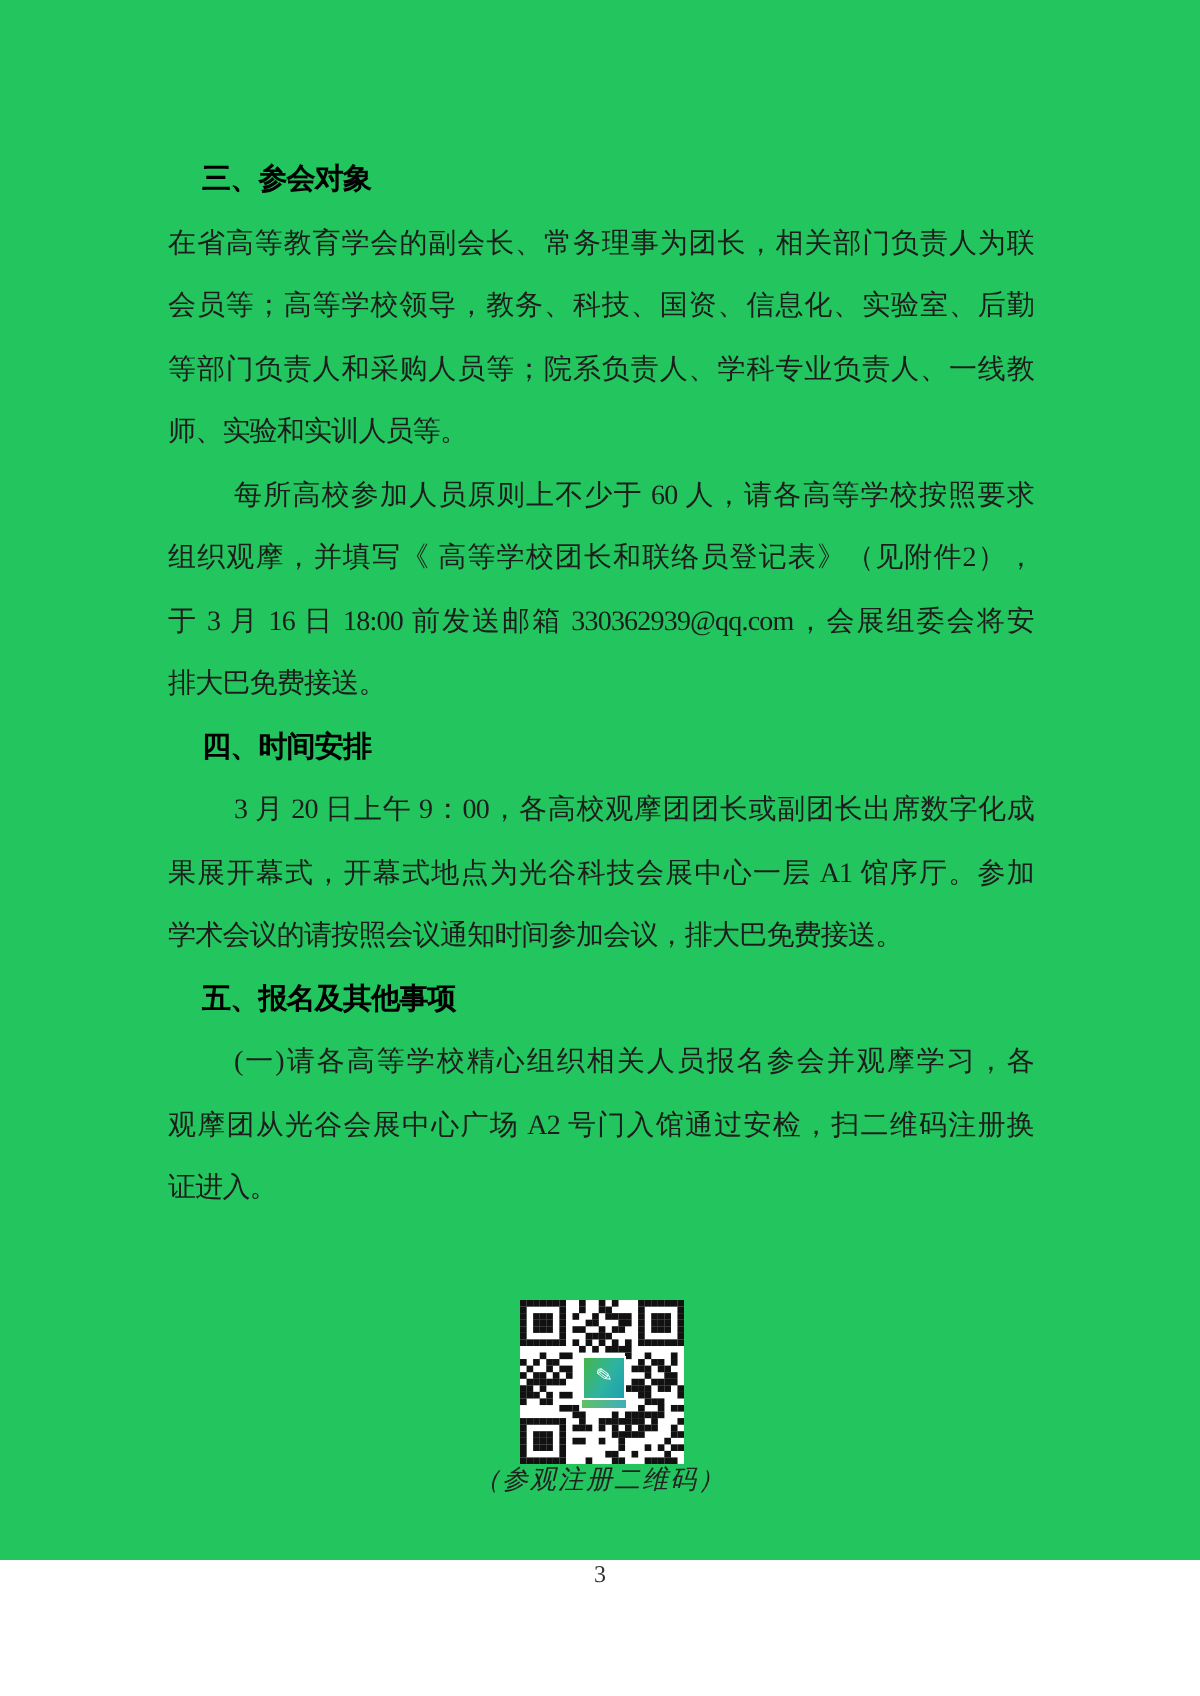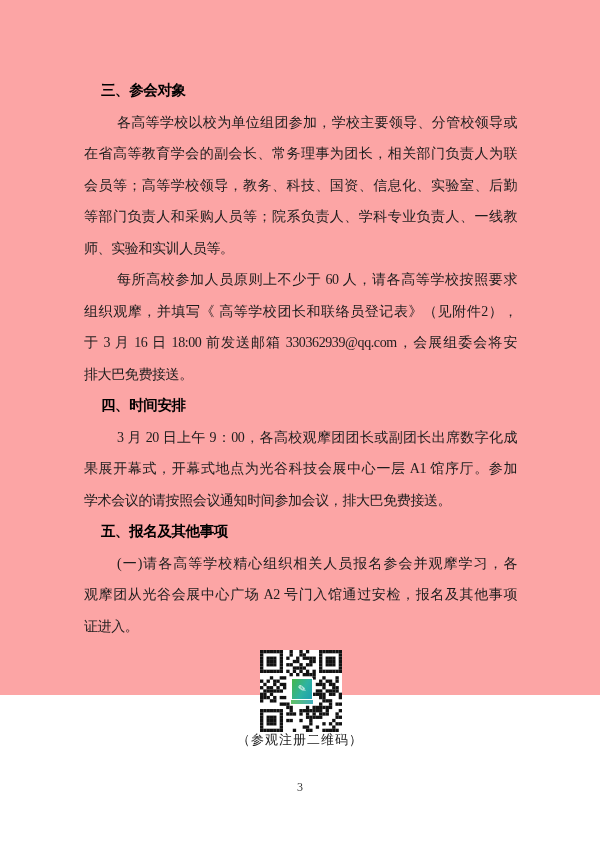--- a/index.html
+++ b/index.html
@@ -4,22 +4,22 @@
 <style>
   html, body { margin: 0; padding: 0; }
   body {
     width: 600px; height: 848px;
     background: #ffffff;
     font-family: "Liberation Serif", "DejaVu Serif", serif;
     overflow: hidden;
   }
   .page {
     position: relative;
-    width: 600px; height: 695px;
-    background: #fca5a5;
+    width: 600px; height: 780px;
+    background: #22c55e;
   }
   .text-block {
     position: absolute;
     left: 84px; top: 75px;
     width: 433px;
   }
   .line {
     height: 31.5px;
     line-height: 31.5px;
     font-size: 14px;
@@ -70,53 +70,53 @@
     opacity: 0.85;
   }
   .qr-caption {
     position: absolute;
     left: 0; top: 731px;
     width: 600px;
     text-align: center;
     font-size: 13px;
     letter-spacing: 1px;
     color: #222222;
+    font-style: italic;
   }
   .page-number {
     position: absolute;
     left: 0; top: 780px;
     width: 600px;
     text-align: center;
     font-size: 12px;
     color: #333333;
   }
 </style>
 </head>
 <body>
 
 <div class="page">
 
   <div class="text-block">
     <div class="line h">三、参会对象</div>
-    <div class="line p-first fill">各高等学校以校为单位组团参加，学校主要领导、分管校领导或</div>
     <div class="line fill">在省高等教育学会的副会长、常务理事为团长，相关部门负责人为联</div>
     <div class="line fill">会员等；高等学校领导，教务、科技、国资、信息化、实验室、后勤</div>
     <div class="line fill">等部门负责人和采购人员等；院系负责人、学科专业负责人、一线教</div>
     <div class="line p-last">师、实验和实训人员等。</div>
     <div class="line p-first fill">每所高校参加人员原则上不少于 60 人，请各高等学校按照要求</div>
     <div class="line fill">组织观摩，并填写《 高等学校团长和联络员登记表》（见附件2），</div>
     <div class="line fill">于 3 月 16 日 18:00 前发送邮箱 330362939@qq.com，会展组委会将安</div>
     <div class="line p-last">排大巴免费接送。</div>
     <div class="line h">四、时间安排</div>
     <div class="line p-first fill">3 月 20 日上午 9：00，各高校观摩团团长或副团长出席数字化成</div>
     <div class="line fill">果展开幕式，开幕式地点为光谷科技会展中心一层 A1 馆序厅。参加</div>
     <div class="line p-last">学术会议的请按照会议通知时间参加会议，排大巴免费接送。</div>
     <div class="line h">五、报名及其他事项</div>
     <div class="line p-first fill">(一)请各高等学校精心组织相关人员报名参会并观摩学习，各</div>
-    <div class="line fill">观摩团从光谷会展中心广场 A2 号门入馆通过安检，报名及其他事项</div>
+    <div class="line fill">观摩团从光谷会展中心广场 A2 号门入馆通过安检，扫二维码注册换</div>
     <div class="line p-last">证进入。</div>
   </div>
 
   <div class="qr-wrap">
     <svg id="qr-svg" width="82" height="82" viewBox="0 0 82 82">
         <rect width="82" height="82" fill="#fff"></rect>
         <rect x="0.00" y="0.00" width="3.33" height="3.33" fill="#111"></rect>
         <rect x="3.28" y="0.00" width="3.33" height="3.33" fill="#111"></rect>
         <rect x="6.56" y="0.00" width="3.33" height="3.33" fill="#111"></rect>
         <rect x="9.84" y="0.00" width="3.33" height="3.33" fill="#111"></rect>

